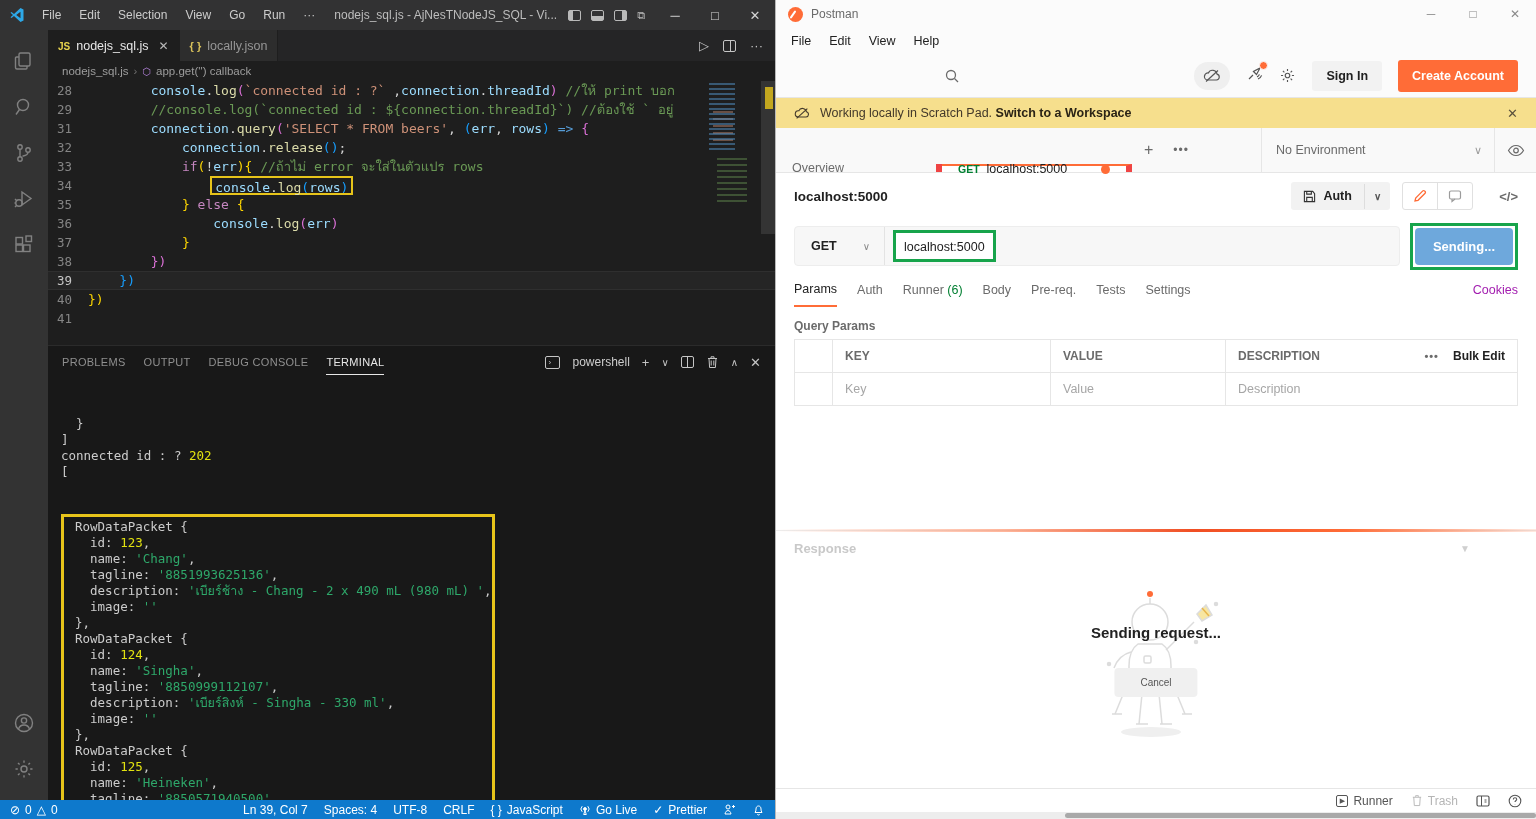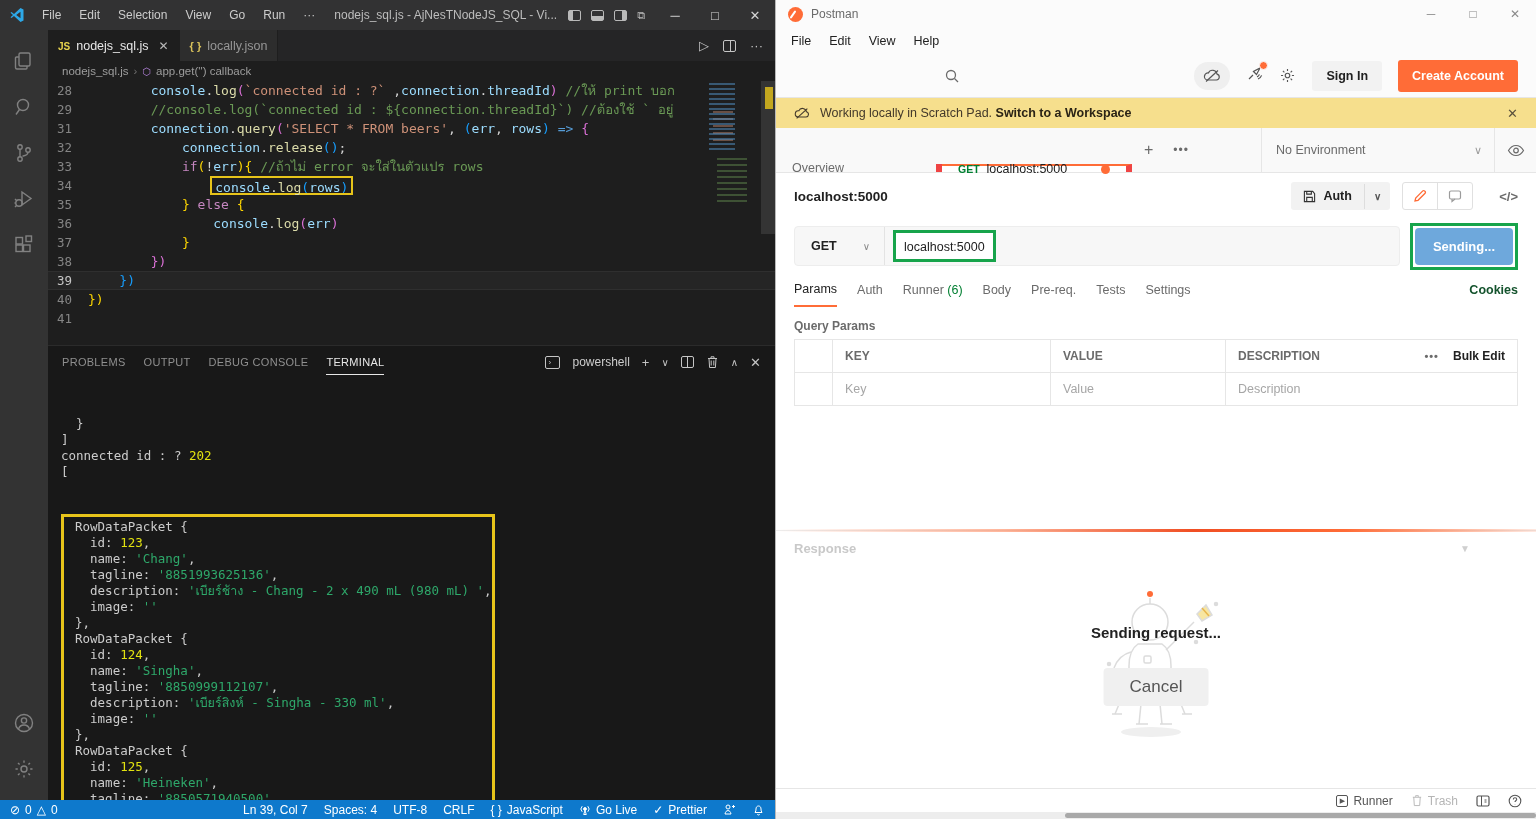--- a/index.html
+++ b/index.html
@@ -130,21 +130,21 @@
   .method-sel .chev { color:#888; font-size:10px; font-weight:normal; }
   .url-text-wrap { border:3px solid #17a44b; padding:4px 8px; margin-left:8px; background:#fff; }
   .url-text { font-size:12.5px; color:#212121; }
   .send-wrap { border:3px solid #17a44b; padding:2px; }
   .btn-send { background:#6ea8dc; color:#fff; border:none; font-size:13px; font-weight:bold; padding:11px 18px; border-radius:4px; min-width:88px; }
 
   .pm-reqtabs { height:34px; display:flex; align-items:center; padding:0 18px; gap:20px; font-size:12.5px; color:#6b6b6b; flex:none; }
   .rtab { padding:9px 0; }
   .rtab.active { color:#212121; border-bottom:2px solid #ff6c37; }
   .rtab .cnt { color:#007f31; }
-  .cookies { margin-left:auto; color:#14532d; font-weight:bold;text-align:center; }
+  .cookies { margin-left:auto; color:#a21caf; font-weight:normal;text-align:center; }
 
   .qp-label { height:32px; display:flex; align-items:end; padding:0 18px 6px; font-size:12px; font-weight:bold; color:#6b6b6b; flex:none; }
   .qp-table { margin:0 18px; border:1px solid #e6e6e6; border-bottom:none; flex:none; }
   .qp-row { display:grid; grid-template-columns:38px 218px 175px 1fr; height:33px; border-bottom:1px solid #e6e6e6; align-items:center; }
   .qp-row > div { padding:0 12px; height:100%; display:flex; align-items:center; border-right:1px solid #e6e6e6; }
   .qp-row > div:last-child { border-right:none; }
   .qp-head { font-size:12px; font-weight:bold; color:#6b6b6b; }
   .qp-desc-head { justify-content:space-between; }
   .qp-head-right { display:flex; gap:14px; align-items:center; color:#212121; }
   .qp-head-right .dots { color:#6b6b6b; letter-spacing:1px; font-size:11px; }
@@ -154,21 +154,21 @@
 
   .pm-response { height:258px; border-top:1px solid #ededed; position:relative; flex:none; }
   .loadbar { position:absolute; top:-2px; left:0; right:0; height:3px;
     background:linear-gradient(90deg, rgba(255,108,55,0) 0%, rgba(255,108,55,.5) 30%, #f04e23 55%, #ff6c37 75%, rgba(255,108,55,.15) 100%); }
   .resp-head { display:flex; align-items:center; padding:10px 18px 0; }
   .resp-label { font-size:13px; font-weight:bold; color:#c9c9c9; }
   .resp-chev { margin-left:auto; color:#cfcfcf; font-size:10px; padding-right:48px; }
   .resp-center { position:relative; height:220px; }
   .astro { position:absolute; left:50%; top:8px; transform:translateX(-50%); }
   .sending-txt { position:absolute; top:68px; width:100%; text-align:center; font-size:15px; font-weight:bold; color:#212121; }
-  .btn-cancel { position:absolute; top:112px; left:50%; transform:translateX(-50%); background:#f0f0f0; border:none; border-radius:4px; padding:9px 26px; font-size:17px; color:#555; }
+  .btn-cancel { position:absolute; top:112px; left:50%; transform:translateX(-50%); background:#f0f0f0; border:none; border-radius:4px; padding:9px 26px; font-size:10px; color:#555; }
   .resp-hint { position:absolute; top:178px; width:100%; text-align:center; font-size:13px; color:#d4d4d4; }
 
   .pm-footer { height:24px; border-top:1px solid #e6e6e6; display:flex; align-items:center; justify-content:flex-end; gap:18px; padding-right:14px; font-size:12px; color:#555; flex:none; background:#fff; }
   .ft-item { display:flex; align-items:center; gap:5px; }
   .ft-item.dim { color:#b5b5b5; }
   .runner-ico { width:12px; height:12px; border:1px solid #555; border-radius:2px; font-size:7px; display:flex; align-items:center; justify-content:center; color:#555; }
   .pm-scrollbar { height:7px; background:#ededed; position:relative; flex:none; }
   .pm-scrollbar .thumb { position:absolute; top:1px; bottom:1px; left:38%; right:0; background:#a9a9a9; border-radius:3px; }
 </style>
 </head>

